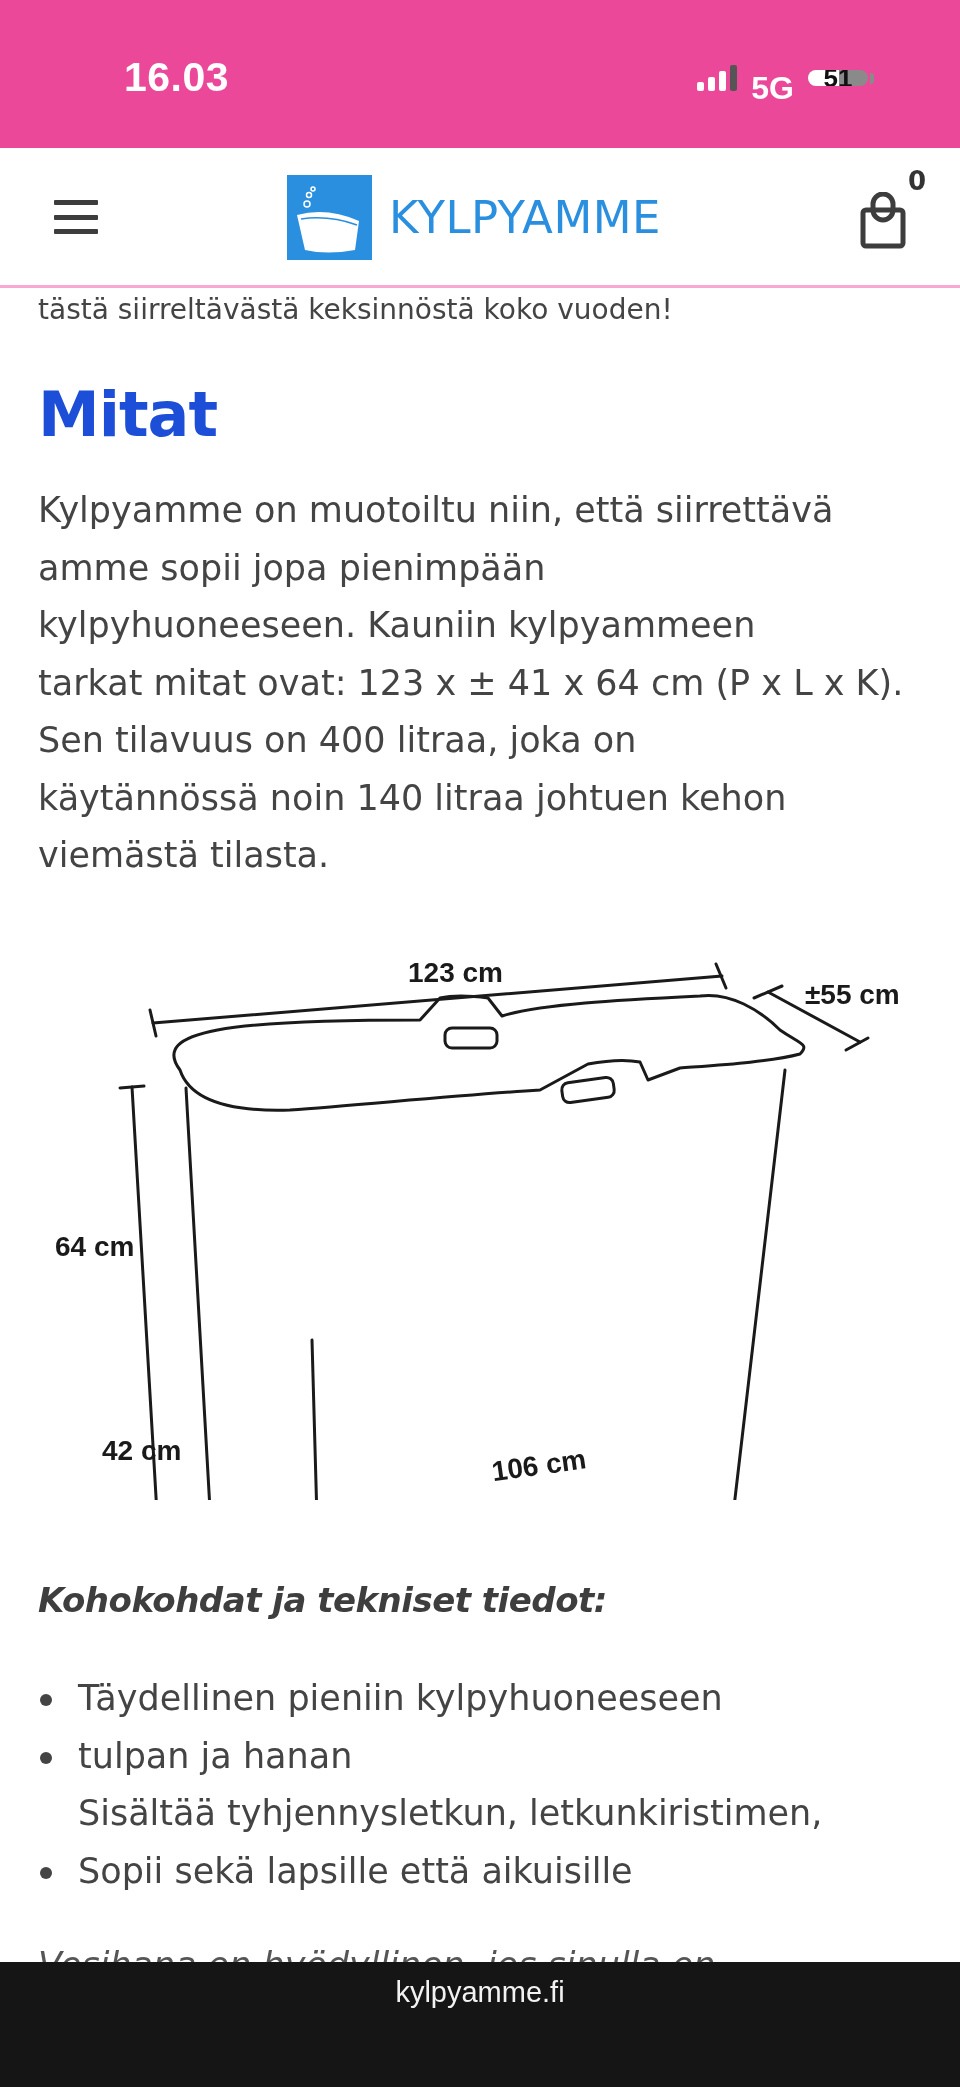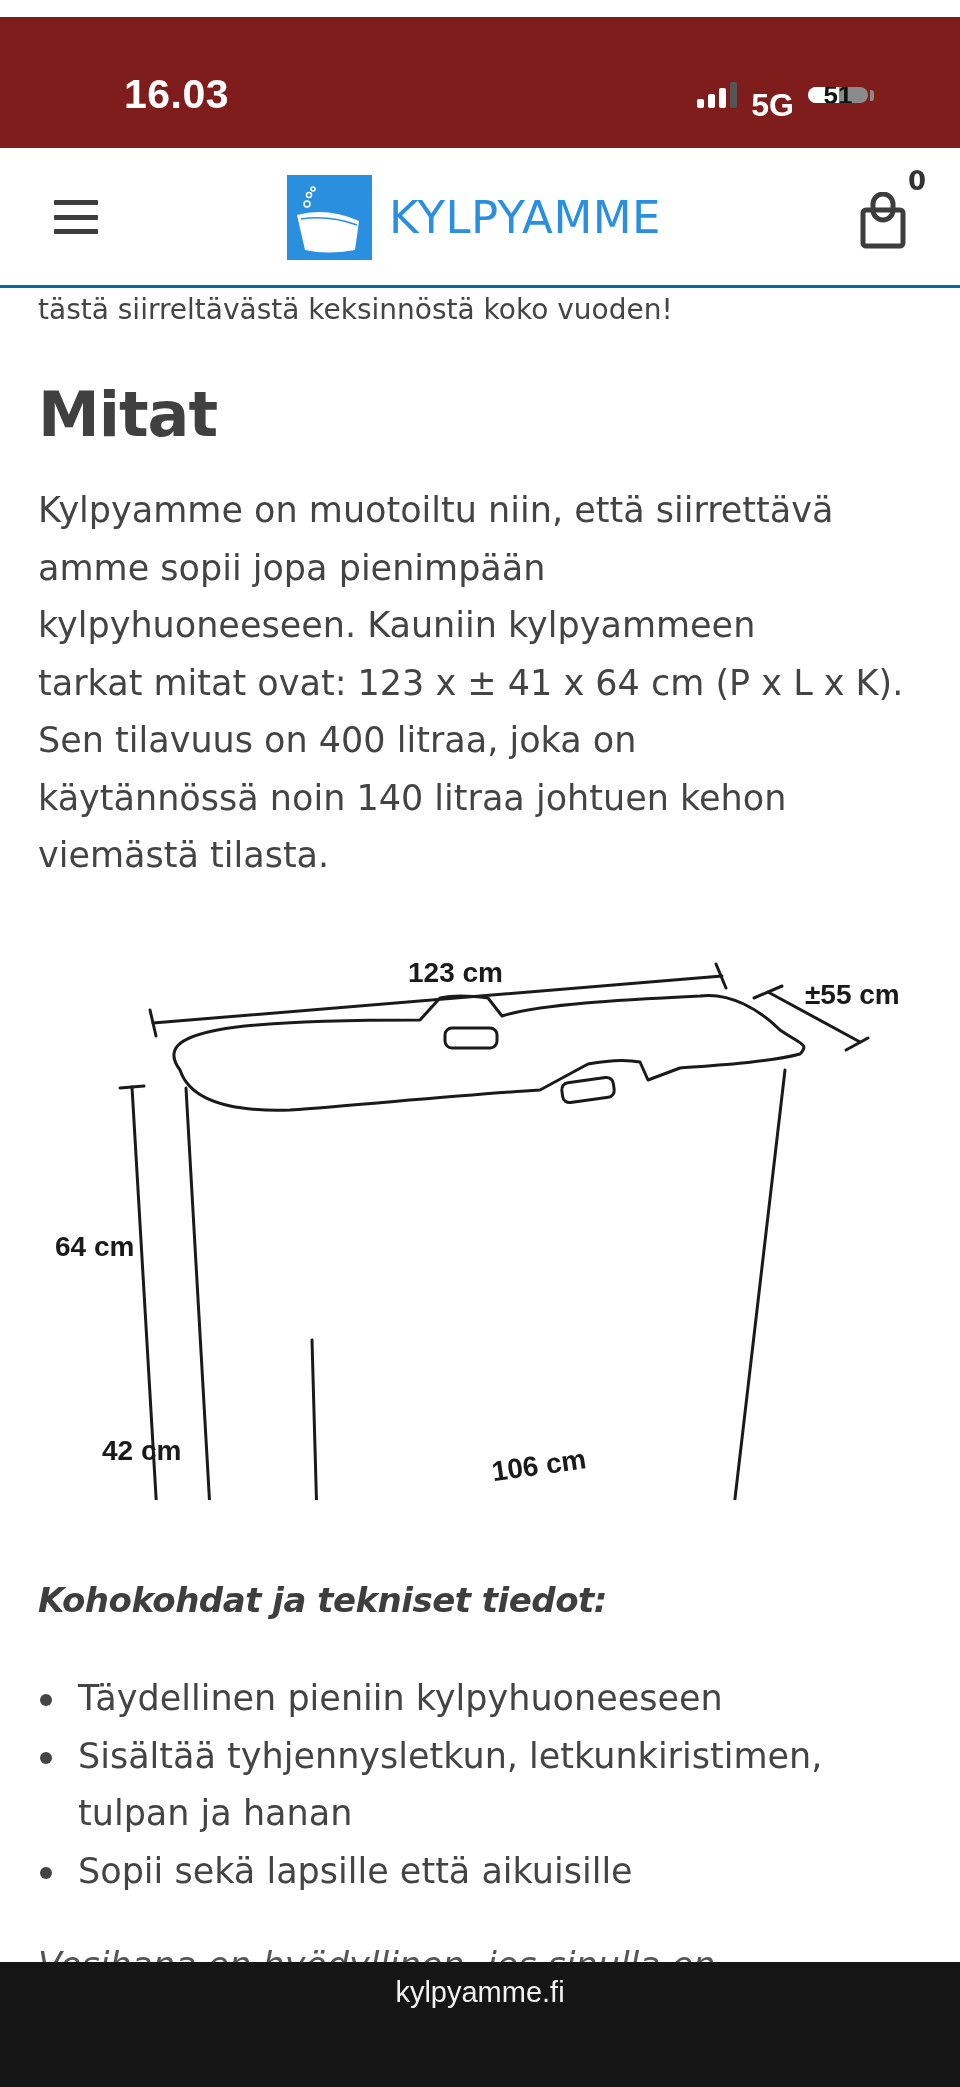--- a/index.html
+++ b/index.html
@@ -1,45 +1,45 @@
 <!DOCTYPE html>
 <html><head>
 <meta charset="utf-8">
 <style>
   * { box-sizing: border-box; margin: 0; padding: 0; }
   html, body { width: 960px; height: 2087px; overflow: hidden; background: #ffffff; }
   body { font-family: "DejaVu Sans", sans-serif; color: #3a3a3a; position: relative; }
 
   
-  .status-bar { position: absolute; top: 17px; left: 0; width: 960px; height: 148px; background: #7f1d1d; color: #fff; }
+  .status-bar { position: absolute; top: 0; left: 0; width: 960px; height: 148px; background: #ec4899; color: #fff; }
   .status-time { position: absolute; left: 124px; top: 54px; font-family: "Liberation Sans", sans-serif; font-size: 41px; font-weight: bold; letter-spacing: 0.5px; }
   .status-right { position: absolute; right: 86px; top: 60px; height: 36px; display: flex; align-items: center; gap: 14px; }
   .signal { display: flex; align-items: flex-end; gap: 4px; height: 26px; }
   .signal span { width: 7px; background: #fff; border-radius: 2px; display: block; }
   .signal span.dim { background: #555; }
   .net { font-family: "Liberation Sans", sans-serif; font-size: 32px; font-weight: bold; margin-top: 20px; }
   .battery { position: relative; width: 60px; height: 16px; border-radius: 9px; background: #8a8a8a; overflow: hidden; display: flex; align-items: center; justify-content: center; }
   .battery .fill { position: absolute; left: 0; top: 0; bottom: 0; width: 51%; background: #fff; }
   .battery .lvl { position: relative; color: #111; font-family: "Liberation Sans", sans-serif; font-weight: bold; font-size: 26px; }
   .battery-tip { width: 4px; height: 11px; background: #8a8a8a; border-radius: 0 3px 3px 0; margin-left: -12px; }
 
   
-  .site-header { position: absolute; top: 148px; left: 0; width: 960px; height: 140px; background: #fff; border-bottom: 3px solid #0369a1; }
+  .site-header { position: absolute; top: 148px; left: 0; width: 960px; height: 140px; background: #fff; border-bottom: 3px solid #f9a8d4; }
   .menu-btn { position: absolute; left: 54px; top: 52px; width: 44px; height: 34px; display: flex; flex-direction: column; justify-content: space-between; cursor: pointer; }
   .menu-btn span { display: block; height: 5px; background: #3d3d3d; border-radius: 1px; }
   .logo { position: absolute; left: 287px; top: 27px; display: flex; align-items: center; cursor: pointer; }
   .logo-box { width: 85px; height: 85px; background: #2b8fe0; position: relative; }
   .logo-text { margin-left: 17px; font-family: "DejaVu Sans", sans-serif; font-size: 45px; color: #2b8fe0; letter-spacing: 0.5px; font-weight: normal; }
   .cart { position: absolute; left: 858px; top: 44px; width: 50px; height: 60px; cursor: pointer; }
   .cart-count { position: absolute; left: 908px; top: 18px; font-size: 26px; font-weight: bold; color: #333; }
 
   
   .content { position: absolute; left: 38px; top: 288px; width: 880px; }
   .intro-tail { position: absolute; top: 0px; left: 0; font-size: 28px; line-height: 44px; color: #444; white-space: nowrap; }
-  .h-mitat { position: absolute; top: 90px; left: 0; font-size: 62px; font-weight: bold; color: #404040; letter-spacing: -1px; }
+  .h-mitat { position: absolute; top: 90px; left: 0; font-size: 62px; font-weight: bold; color: #1d4ed8; letter-spacing: -1px; }
   .para { position: absolute; top: 194px; left: 0; width: 900px; font-size: 35px; line-height: 57.5px; color: #444; }
   .para span { display: block; white-space: nowrap; }
 
   .diagram { position: absolute; left: 0; top: 920px; width: 960px; height: 580px; }
 
   .h-spec { position: absolute; left: 38px; top: 1580px; font-size: 34px; font-weight: bold; color: #3e3e3e; letter-spacing: -0.5px; font-style: italic; }
   .spec-list { position: absolute; left: 38px; top: 1670px; width: 900px; list-style: none; }
   .spec-list li { position: relative; padding-left: 40px; font-size: 35px; line-height: 57.5px; color: #444; }
   .spec-list li::before { content: ""; position: absolute; left: 2px; top: 24px; width: 12px; height: 12px; border-radius: 50%; background: #444; }
   .spec-list li span { display: block; white-space: nowrap; }
@@ -150,22 +150,22 @@
     <text x="492" y="556" transform="rotate(-8 530 550)">106 cm</text>
   </g>
 </svg>
 
 <div class="h-spec">Kohokohdat ja tekniset tiedot:</div>
 <ul class="spec-list">
   <li>
     <span>Täydellinen pieniin kylpyhuoneeseen</span>
   </li>
   <li>
+    <span>tulpan ja hanan</span>
     <span>Sisältää tyhjennysletkun, letkunkiristimen,</span>
-    <span>tulpan ja hanan</span>
   </li>
   <li>
     <span>Sopii sekä lapsille että aikuisille</span>
   </li>
 </ul>
 <div class="cut-text">Vesihana on hyödyllinen, jos sinulla on</div>
 
 <div class="bottom-bar">
   <div class="url">kylpyamme.fi</div>
 </div>

